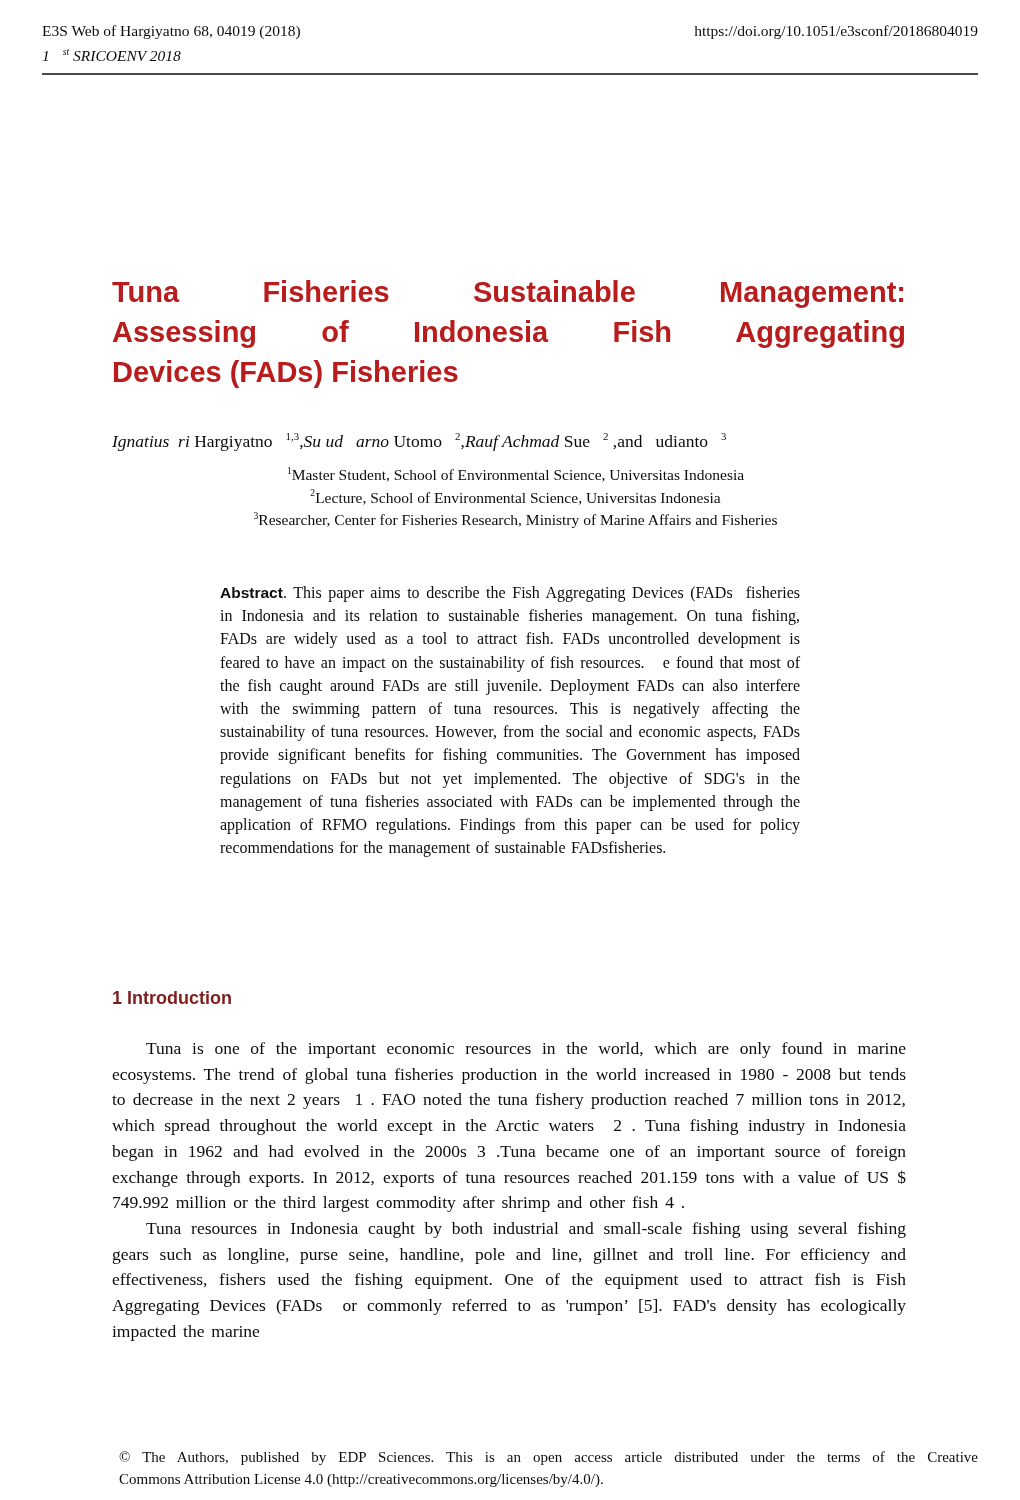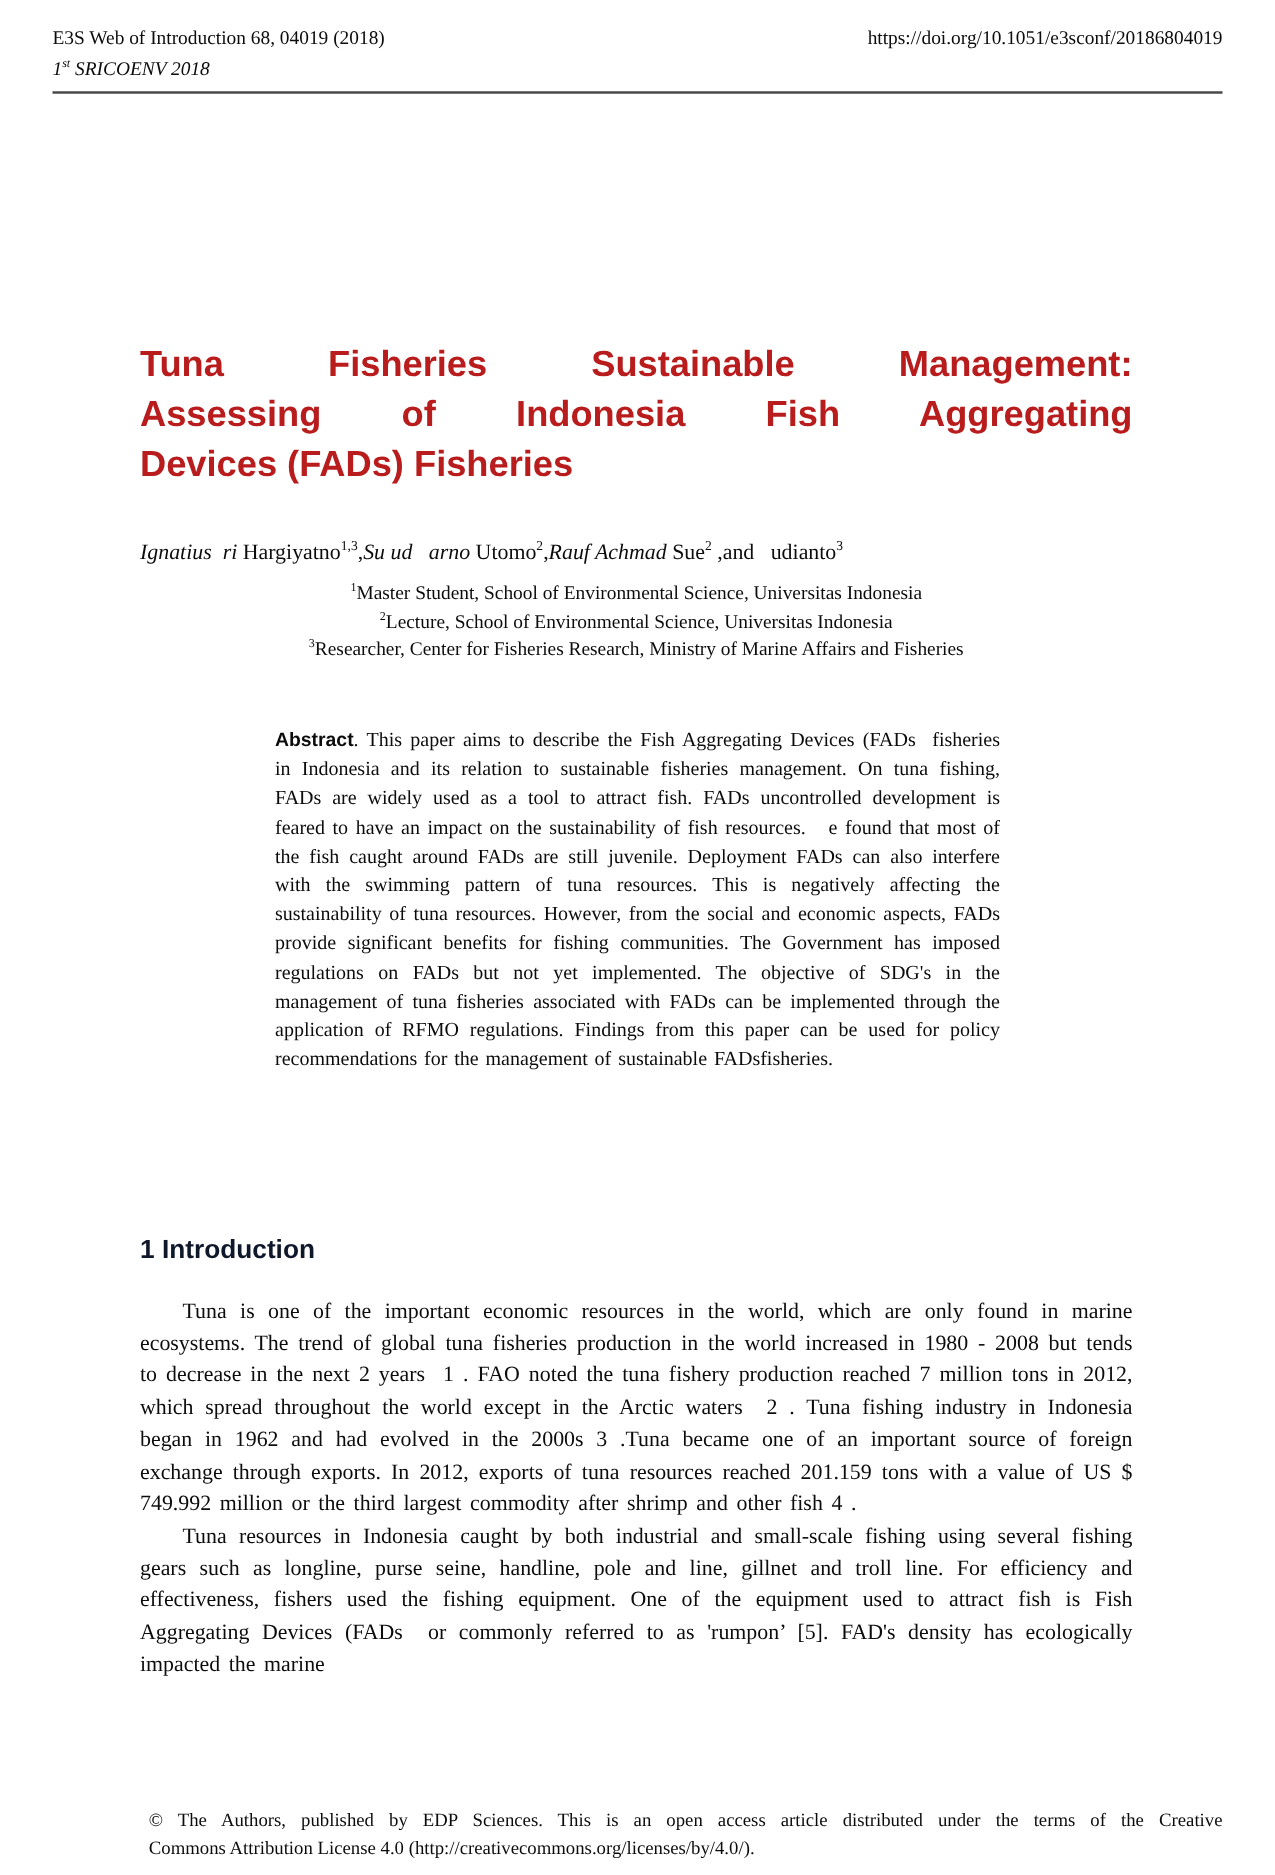--- a/index.html
+++ b/index.html
@@ -5,21 +5,21 @@
   * { margin:0; padding:0; box-sizing:border-box; }
   html,body { background:#ffffff; }
   body {
     width:1020px; height:1500px; position:relative; overflow:hidden;
     font-family:"Liberation Serif","DejaVu Serif",serif;
     color:#0c0c0c;
     -webkit-font-smoothing:antialiased;
   }
   .b { font-weight:normal; }
   .i { font-style:italic; }
-  .sup { font-size:0.62em; vertical-align:super; line-height:0; }
+  .sup { font-size:0.62em; vertical-align:super; line-height:0;margin-left:13px; }
 
   
   .header { position:absolute; left:42px; right:42px; top:22px; }
   .header-row { display:flex; justify-content:space-between; align-items:baseline; font-size:15.5px; }
   .conf { font-style:italic; font-size:15.5px; margin-top:7px; }
   .rule { margin-top:8px; border-bottom:2px solid #4a4a4a; }
 
   
   .title {
     position:absolute; left:112px; width:794px; top:272px;
@@ -41,40 +41,40 @@
   }
   .abs-label {
     font-family:"Liberation Sans","DejaVu Sans",sans-serif;
     font-weight:bold; font-size:15.5px; word-spacing:0;
   }
 
   
   .sec-heading {
     position:absolute; left:112px; top:988px;
     font-family:"Liberation Sans","DejaVu Sans",sans-serif;
-    font-weight:bold; font-size:21px; color:#0f172a;
+    font-weight:bold; font-size:18px; color:#7f1d1d;
   }
   .body-text {
     position:absolute; left:112px; width:794px; top:1036px;
     font-size:17.5px; line-height:25.7px; text-align:justify; word-spacing:2.5px;
   }
   .body-text p { text-indent:34px; }
 
   
   .footer { position:absolute; left:77px; right:42px; top:1446px; font-size:15px; line-height:22px; }
   .fl { height:22px; overflow:hidden;margin-left:42px; }
 </style>
 </head>
 <body>
 
 <div class="page">
 
   <div class="header">
     <div class="header-row">
-      <div><span>E3S Web of Introduction </span><span class="b">68</span><span>, 04019 (2018)</span></div>
+      <div><span>E3S Web of Hargiyatno </span><span class="b">68</span><span>, 04019 (2018)</span></div>
       <div>https://doi.org/10.1051/e3sconf/20186804019</div>
     </div>
     <div class="conf"><span>1</span><sup class="sup">st</sup><span> SRICOENV 2018</span></div>
     <div class="rule"></div>
   </div>
 
   <h1 class="title">
     <div class="tl just">Tuna Fisheries Sustainable Management:</div>
     <div class="tl just">Assessing of Indonesia Fish Aggregating</div>
     <div class="tl">Devices (FADs) Fisheries</div>

